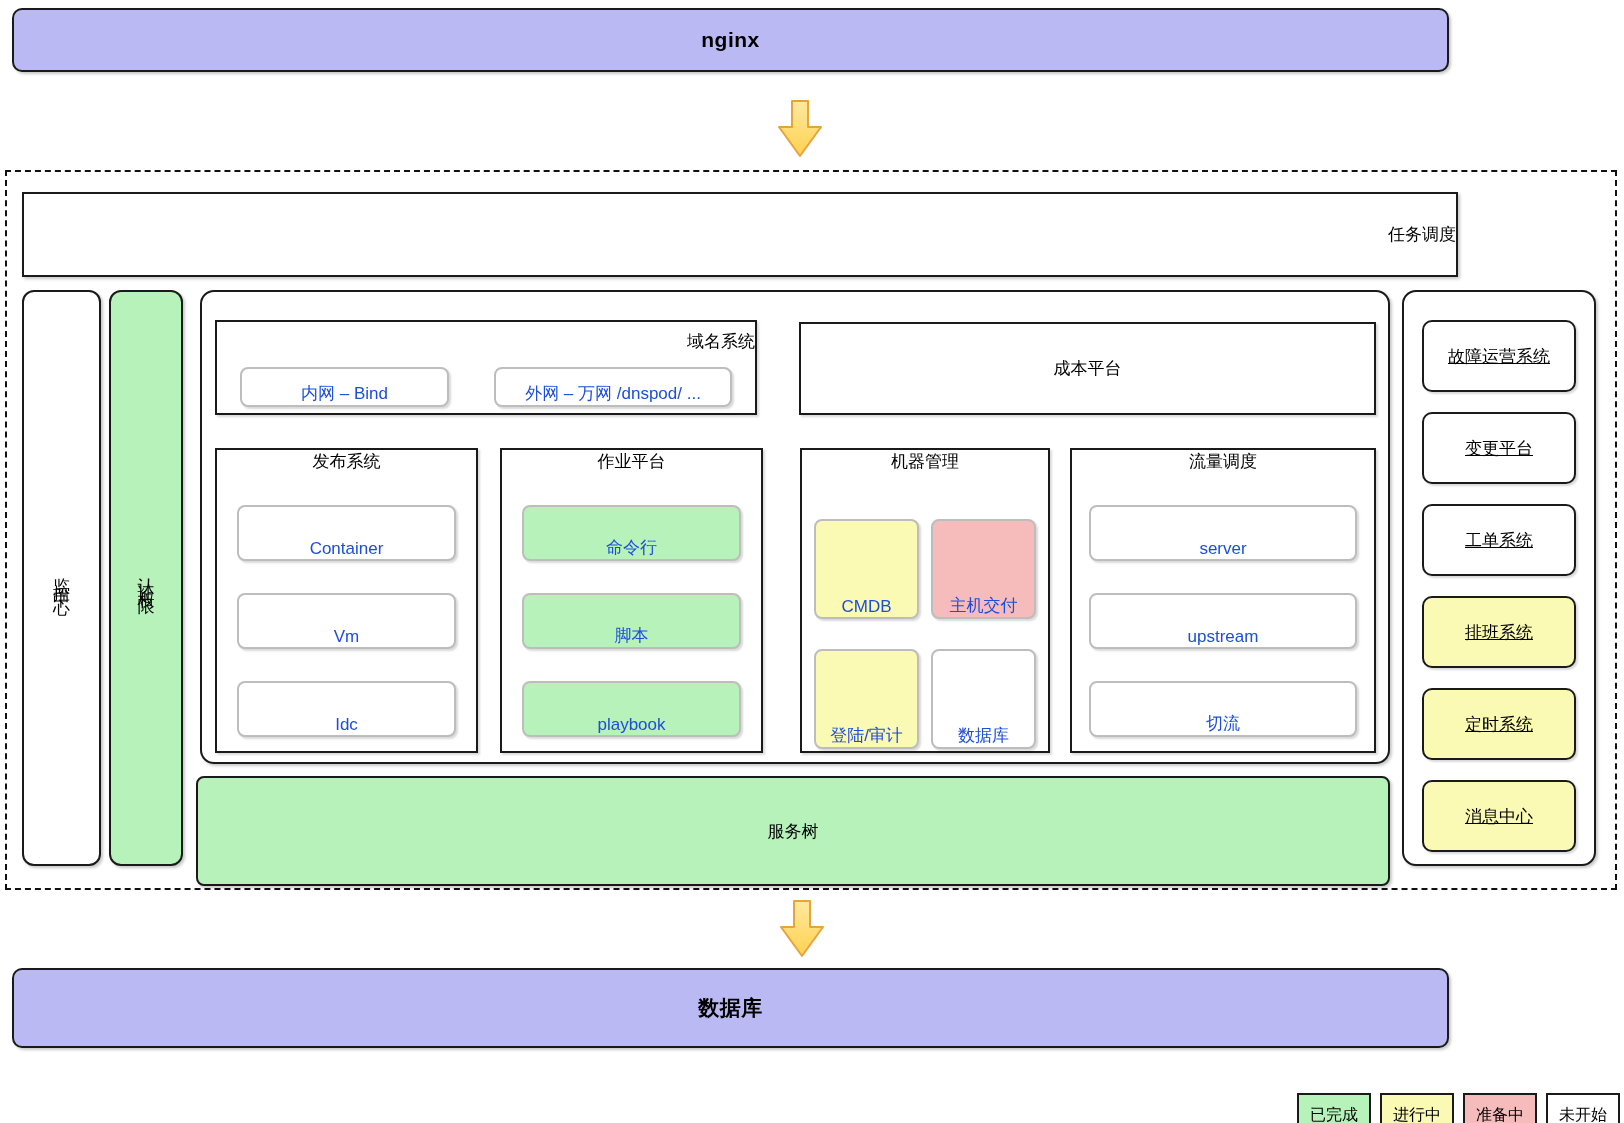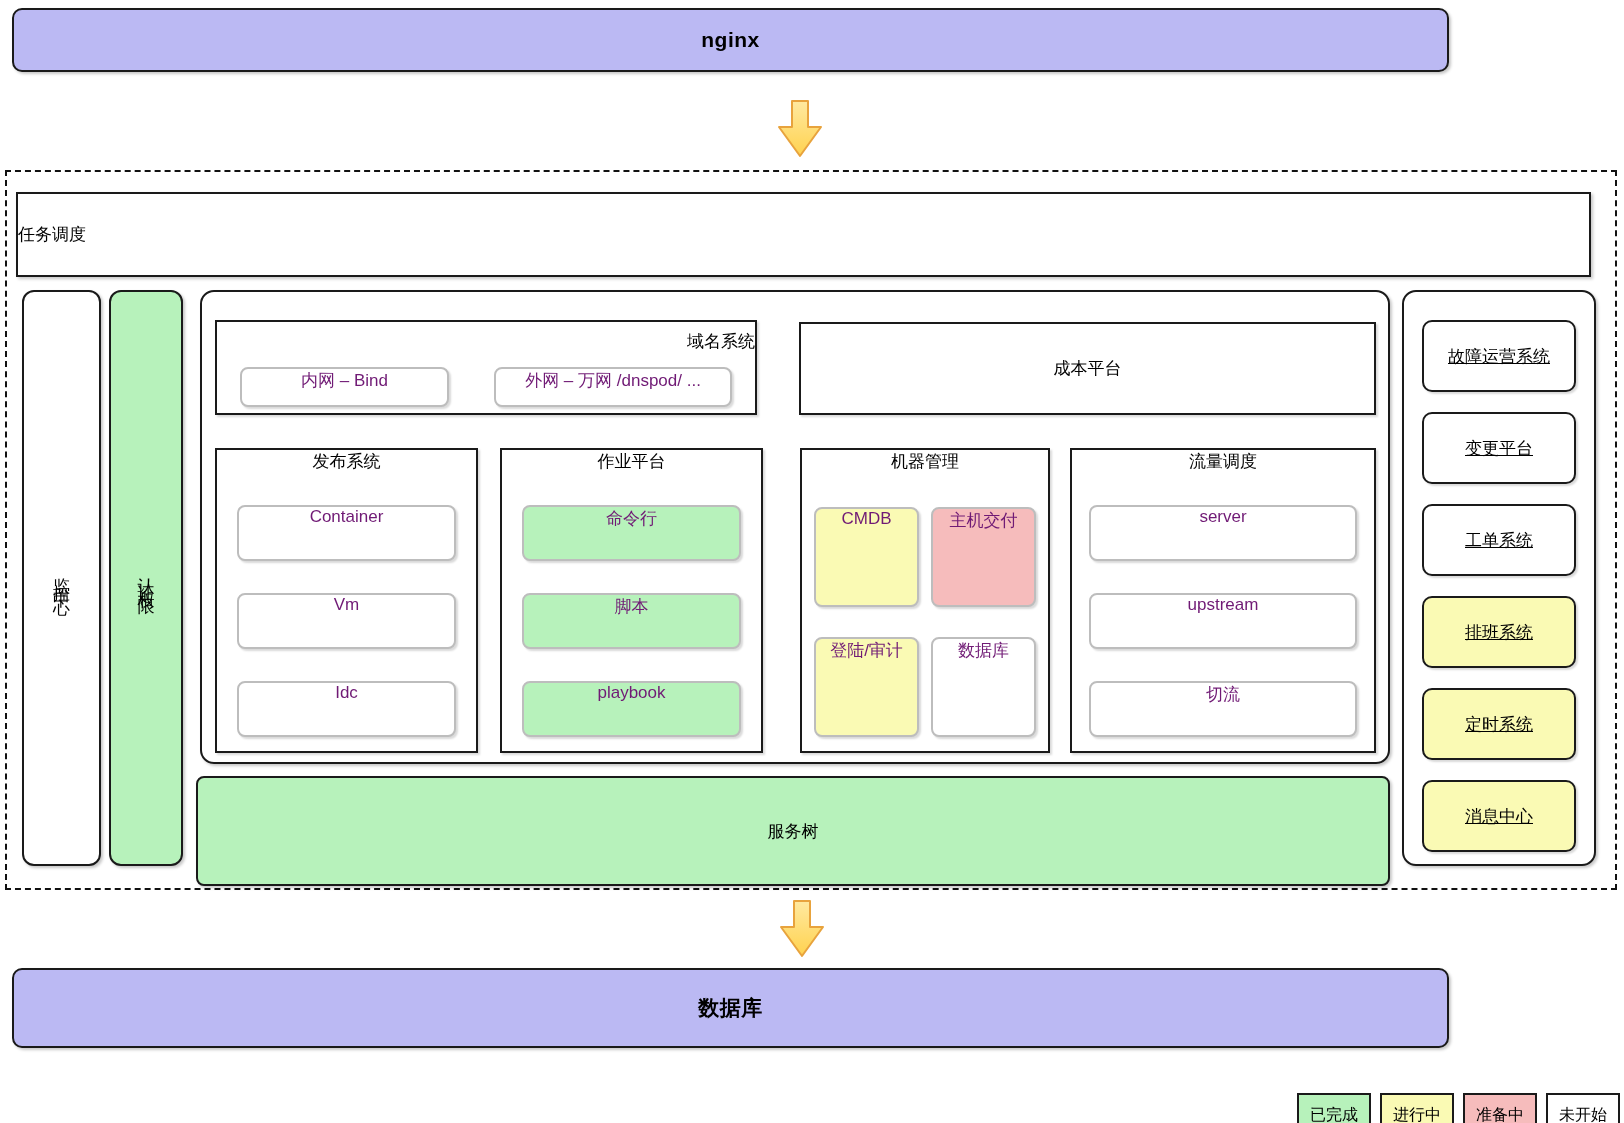--- a/index.html
+++ b/index.html
@@ -22,54 +22,54 @@
   .bigbar{
     left:12px;width:1437px;height:64px;border:2px solid #1a1a1a;border-radius:10px;
     display:flex;align-items:center;justify-content:center;
     font-size:21px;font-weight:bold;letter-spacing:.5px;
   }
 
   
   .boundary{left:5px;top:170px;width:1612px;height:720px;border:2px dashed #111;}
 
   .scheduler{
-    left:16px;top:192px;width:1575px;height:85px;background:#fff;border:2px solid #1a1a1a;
-    display:flex;align-items:center;justify-content:flex-start;font-size:17px;
+    left:22px;top:192px;width:1436px;height:85px;background:#fff;border:2px solid #1a1a1a;
+    display:flex;align-items:center;justify-content:flex-end;font-size:17px;
   }
 
   .vbar{
     top:290px;height:576px;border:2px solid #1a1a1a;border-radius:12px;
     display:flex;align-items:center;justify-content:center;
   }
   .vtext{
     writing-mode:vertical-lr;text-orientation:upright;letter-spacing:7px;font-size:17px;line-height:1;
   }
 
   .main-panel{left:200px;top:290px;width:1190px;height:474px;background:#fff;border:2px solid #1a1a1a;border-radius:14px;}
 
   .framed{background:#fff;border:2px solid #1a1a1a;}
   .boxtitle{text-align:center;font-size:17px;}
 
   
   .chip{
     box-sizing:border-box;border:2px solid #BDBDBD;border-radius:8px;
-    display:flex;align-items:flex-start;justify-content:center;
-    font-size:17px;color:#701a75;
+    display:flex;align-items:flex-end;justify-content:center;
+    font-size:17px;color:#1d4ed8;
   }
 
   .dns-box{left:215px;top:320px;width:542px;height:95px;}
   .cost-box{left:799px;top:322px;width:577px;height:93px;display:flex;align-items:center;justify-content:center;font-size:17px;}
 
   .col{top:448px;height:305px;display:flex;flex-direction:column;}
   .col-items{margin-top:auto;display:flex;flex-direction:column;align-items:center;gap:32px;padding-bottom:14px;}
   .col-items .chip{height:56px;}
   .w219{width:219px;} .w268{width:268px;}
 
   .machine-grid{
-    margin-top:auto;margin-bottom:14px;align-self:center;
+    margin-top:auto;margin-bottom:2px;align-self:center;
     display:grid;grid-template-columns:105px 105px;grid-template-rows:100px 100px;gap:30px 12px;
   }
 
   .service-tree{
     left:196px;top:776px;width:1194px;height:110px;border:2px solid #1a1a1a;border-radius:8px;
     display:flex;align-items:center;justify-content:center;font-size:17px;text-align:right;
   }
 
   .right-panel{
     left:1402px;top:290px;width:194px;height:576px;background:#fff;border:2px solid #1a1a1a;border-radius:14px;

